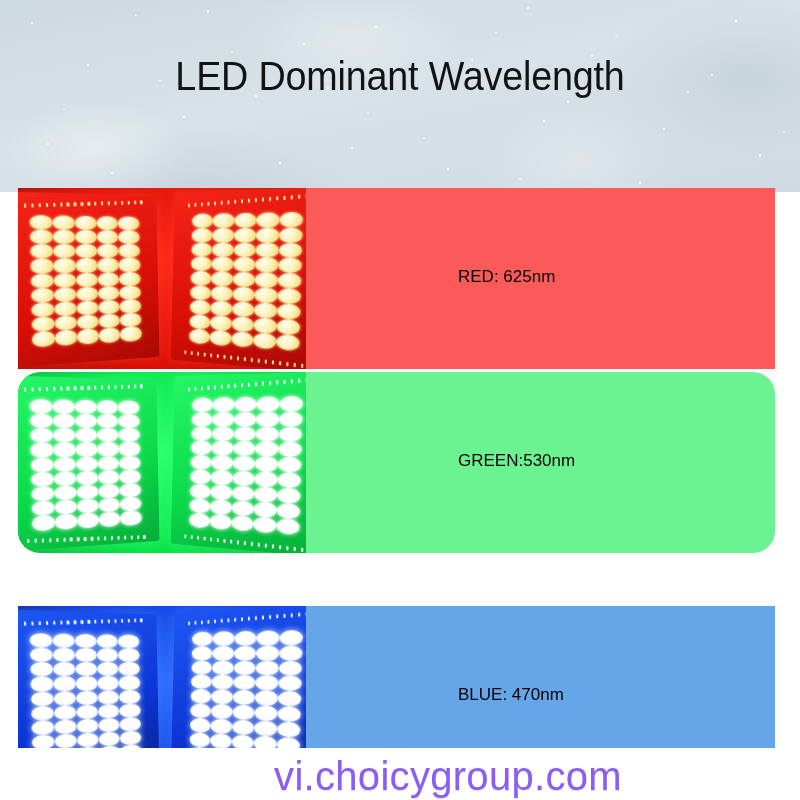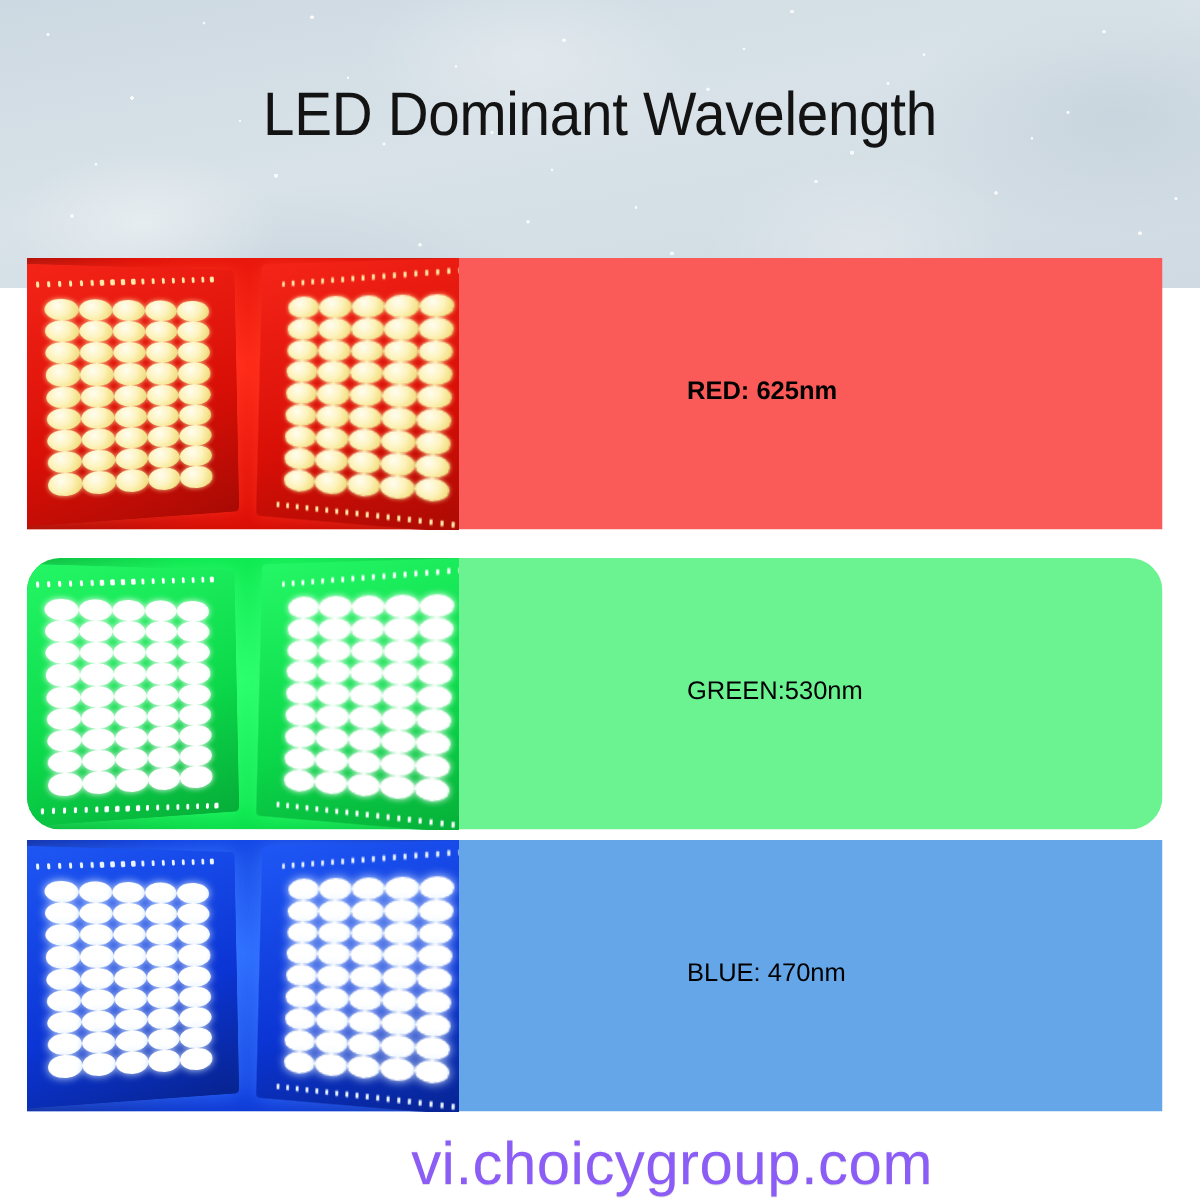--- a/index.html
+++ b/index.html
@@ -98,23 +98,23 @@
 
   
   .row {
     position: absolute;
     left: 18px;
     width: 757px;
     height: 181px;
     display: flex;
     overflow: hidden;
   }
-  #row-red   { top: 172px; font-weight: bold; }
+  #row-red   { top: 188px; }
   #row-green { top: 372px; border-radius: 22px; }
-  #row-blue  { top: 560px; text-align: center; }
+  #row-blue  { top: 606px; text-align: center; }
 
   .photo {
     position: relative;
     width: 288px;
     height: 100%;
     flex: 0 0 288px;
     overflow: hidden;
   }
   .swatch {
     flex: 1 1 auto;

